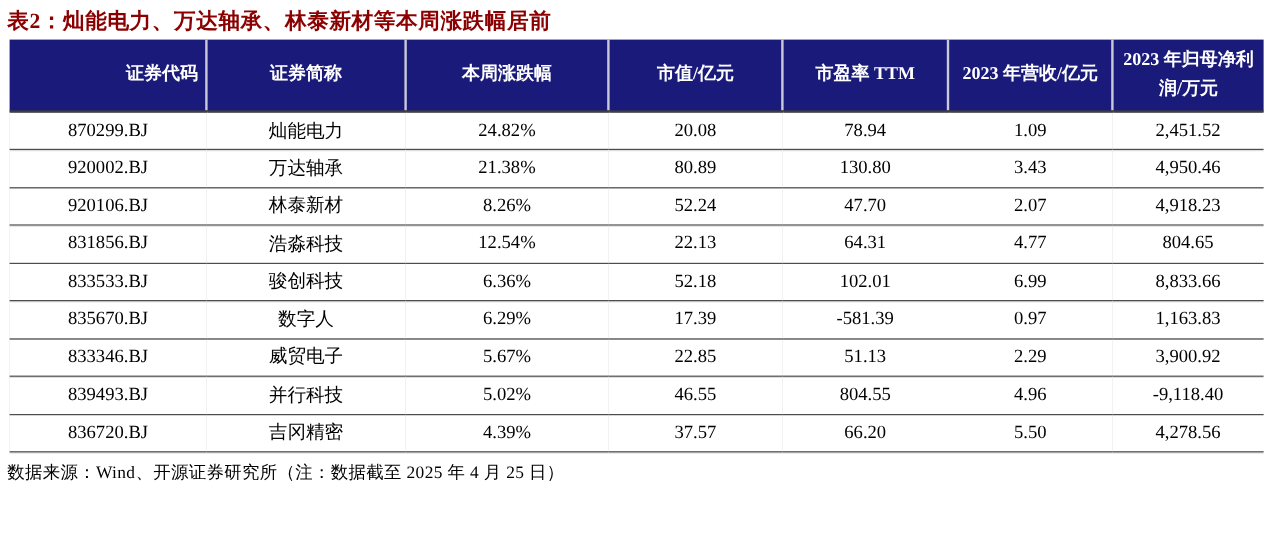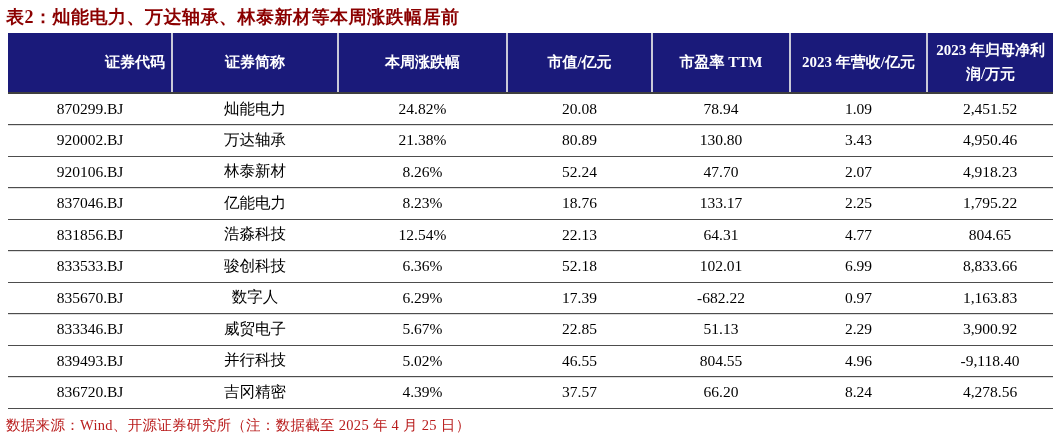--- a/index.html
+++ b/index.html
@@ -52,21 +52,21 @@
     vertical-align: middle;
     font-size: 15.5px;
     color: var(--body-text);
     border-bottom: 1.5px solid var(--row-line);
     padding: 0 4px;
     box-shadow: 0 1px 0 rgba(200,200,200,0.6);
   }
   .source-note {
     padding: 7px 0 0 6px;
     font-size: 14.5px;
-    color: #b91c1c;
+    color: #000000;
     letter-spacing: 0.3px;
     font-family: Liberation Serif, serif;
   }
 </style>
 </head>
 <body>
 
 <div class="page">
 
   <div class="report-title">表2：灿能电力、万达轴承、林泰新材等本周涨跌幅居前</div>
@@ -114,29 +114,20 @@
         <tr>
           <td>920106.BJ</td>
           <td>林泰新材</td>
           <td>8.26%</td>
           <td>52.24</td>
           <td>47.70</td>
           <td>2.07</td>
           <td>4,918.23</td>
         </tr>
         <tr>
-          <td>837046.BJ</td>
-          <td>亿能电力</td>
-          <td>8.23%</td>
-          <td>18.76</td>
-          <td>133.17</td>
-          <td>2.25</td>
-          <td>1,795.22</td>
-        </tr>
-        <tr>
           <td>831856.BJ</td>
           <td>浩淼科技</td>
           <td>12.54%</td>
           <td>22.13</td>
           <td>64.31</td>
           <td>4.77</td>
           <td>804.65</td>
         </tr>
         <tr>
           <td>833533.BJ</td>
@@ -145,21 +136,21 @@
           <td>52.18</td>
           <td>102.01</td>
           <td>6.99</td>
           <td>8,833.66</td>
         </tr>
         <tr>
           <td>835670.BJ</td>
           <td>数字人</td>
           <td>6.29%</td>
           <td>17.39</td>
-          <td>-682.22</td>
+          <td>-581.39</td>
           <td>0.97</td>
           <td>1,163.83</td>
         </tr>
         <tr>
           <td>833346.BJ</td>
           <td>威贸电子</td>
           <td>5.67%</td>
           <td>22.85</td>
           <td>51.13</td>
           <td>2.29</td>
@@ -173,21 +164,21 @@
           <td>804.55</td>
           <td>4.96</td>
           <td>-9,118.40</td>
         </tr>
         <tr>
           <td>836720.BJ</td>
           <td>吉冈精密</td>
           <td>4.39%</td>
           <td>37.57</td>
           <td>66.20</td>
-          <td>8.24</td>
+          <td>5.50</td>
           <td>4,278.56</td>
         </tr>
       </tbody>
   </table>
 
   <div class="source-note">数据来源：Wind、开源证券研究所（注：数据截至 2025 年 4 月 25 日）</div>
 
 </div>
 
 </body></html>

